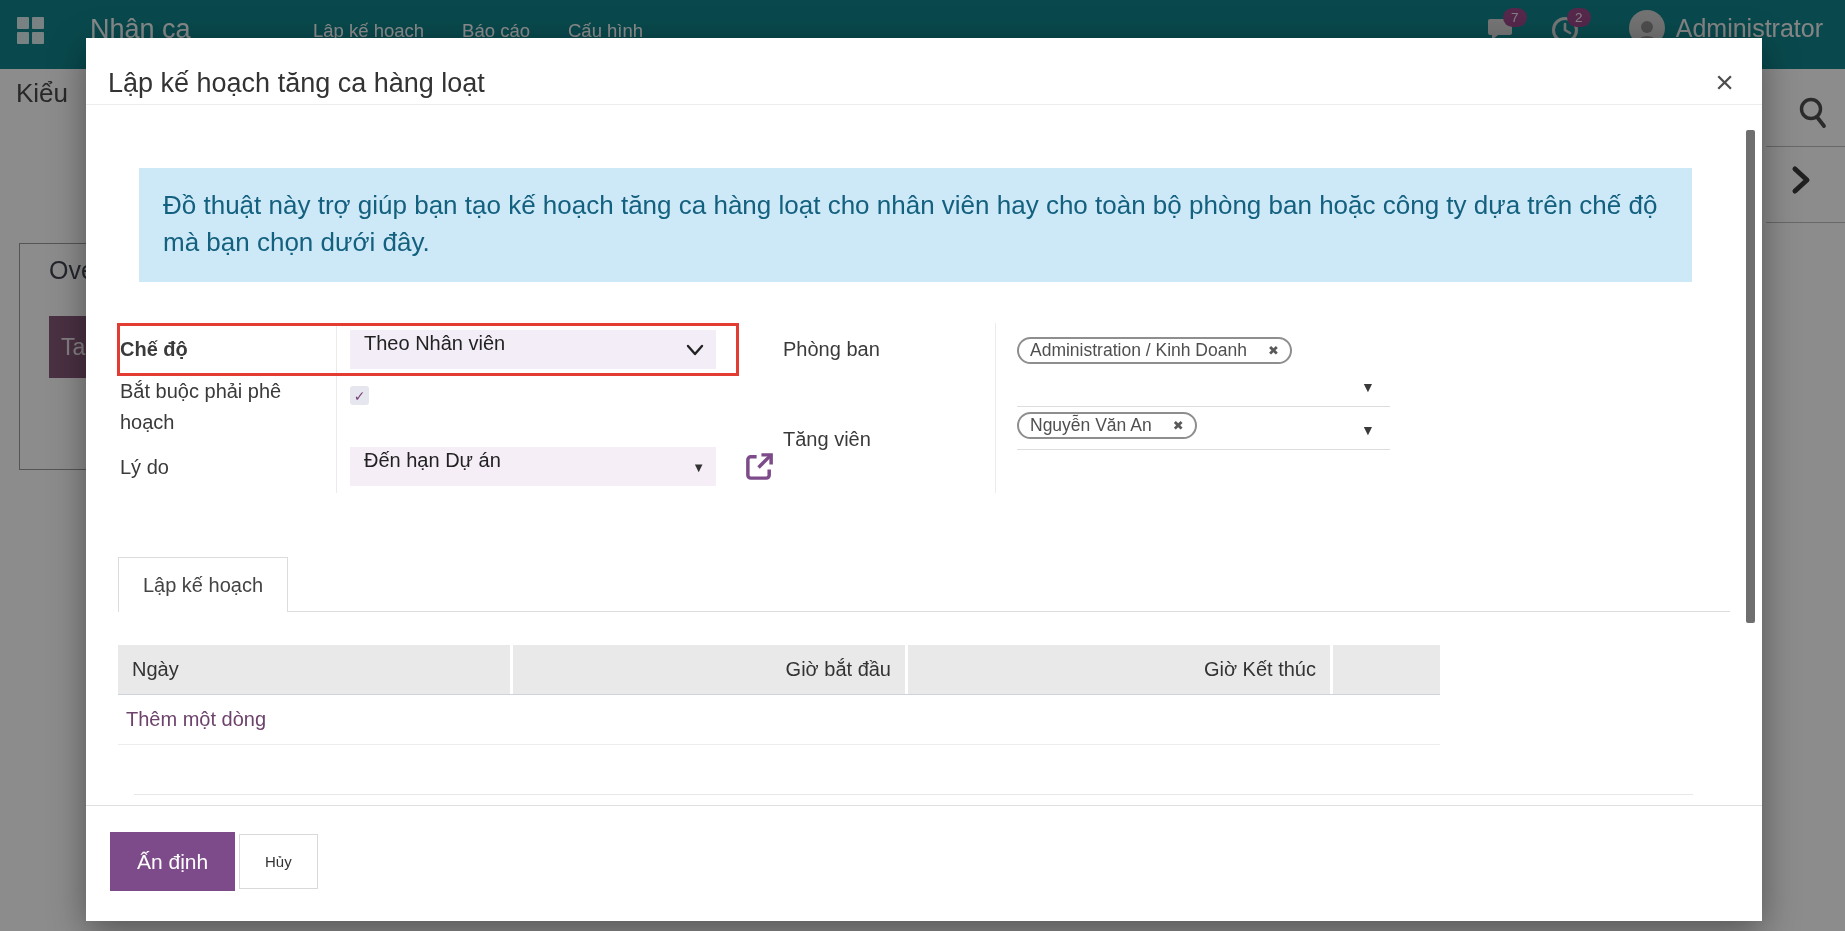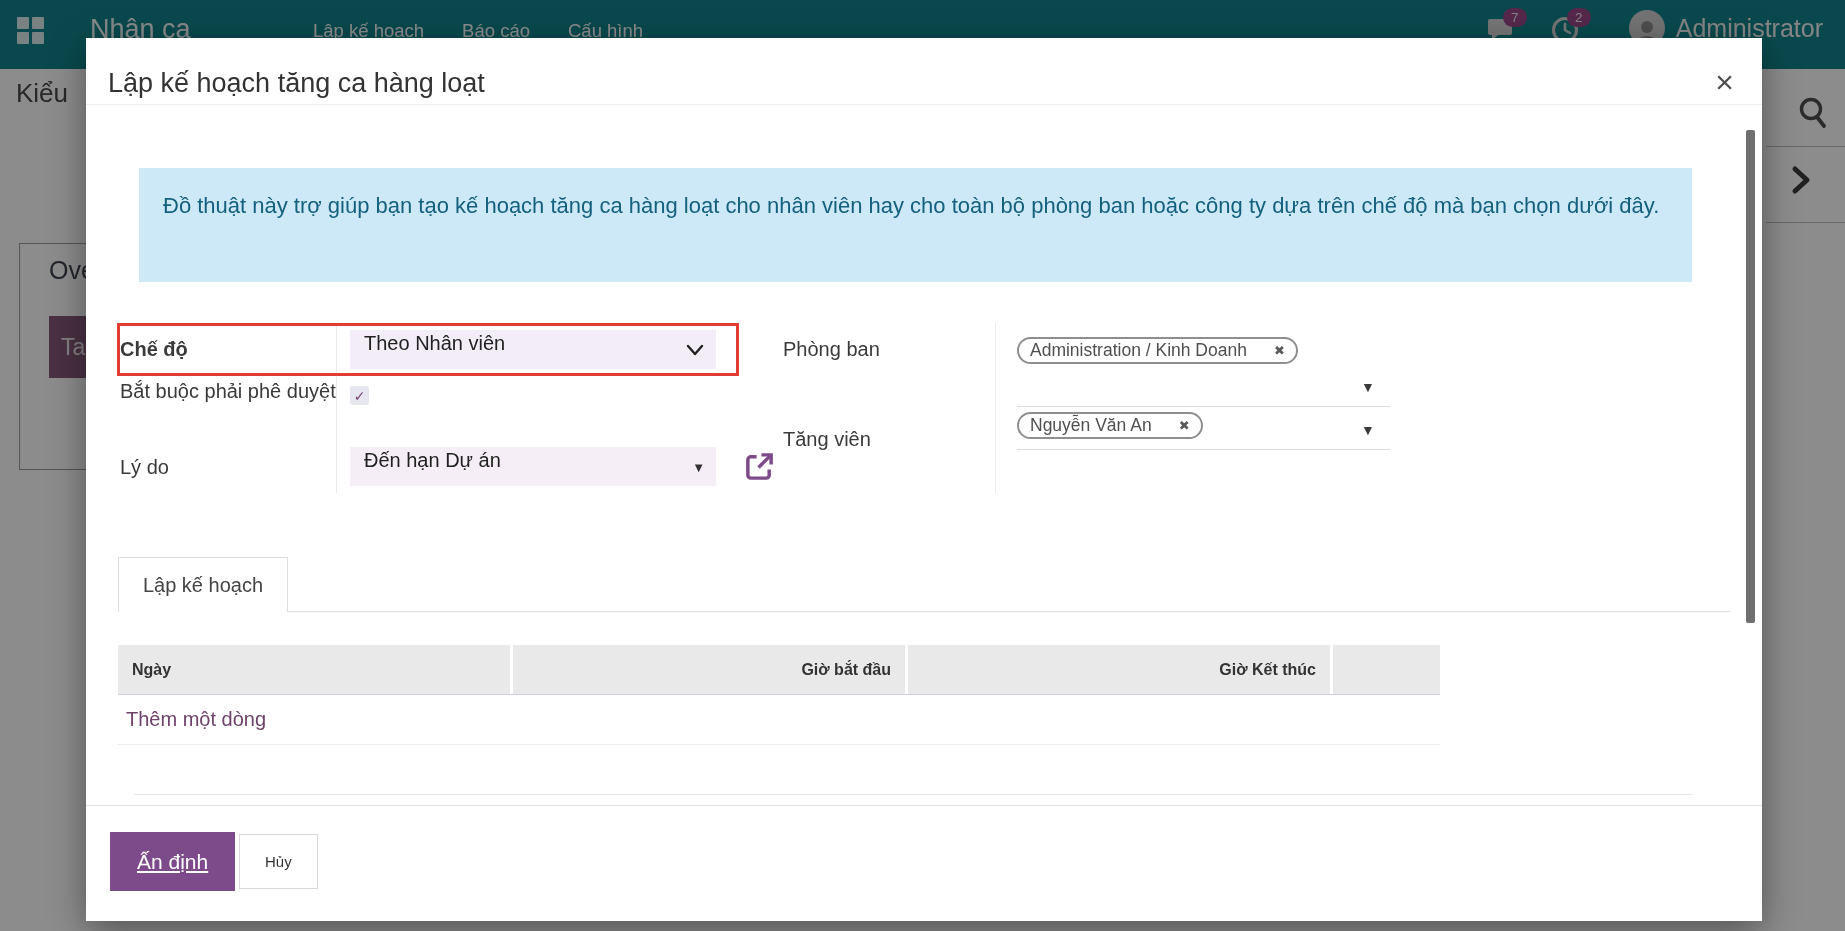--- a/index.html
+++ b/index.html
@@ -46,64 +46,64 @@
   .modal { position:absolute; left:86px; top:38px; width:1676px; height:883px;
     background:#fff; z-index:20; box-shadow:0 10px 34px rgba(0,0,0,.4); }
   .m-header { position:absolute; left:0; top:0; width:100%; height:67px;
     border-bottom:1px solid #ececec; }
   .m-title { position:absolute; left:22px; top:45px; transform:translateY(-50%);
     font-size:27px; font-weight:500; color:#333; }
   .m-close { position:absolute; right:28px; top:44px; transform:translateY(-50%);
     font-size:32px; color:#4d4d4d; cursor:pointer; line-height:1; background:none; border:none; }
 
   .m-alert { position:absolute; left:53px; top:130px; width:1553px; height:114px;
-    background:#cde9f7; color:#14607f; font-size:22px; line-height:37px;
+    background:#cde9f7; color:#14607f; font-size:26px; line-height:37px;
     padding:19px 24px; }
 
   .f-label { position:absolute; font-size:20px; color:#3a3a3a; line-height:31px; }
   .vsep { position:absolute; width:1px; background:#ebebeb; }
   .red-box { position:absolute; left:31px; top:285px; width:622px; height:53px;
     border:3px solid #e23c33; z-index:5; pointer-events:none; }
   .o-select { position:absolute; height:39px; width:366px; left:264px;
     background:#f3edf8; display:flex; align-items:center;
     padding:0 38px 12px 14px; font-size:20px; color:#222; cursor:pointer; }
   .o-select .sel-caret { position:absolute; right:11px; top:50%; transform:translateY(-50%); display:flex; }
   .o-check { position:absolute; left:264px; top:348px; width:19px; height:19px;
     background:#e6e6ee; border-radius:3px; display:flex; align-items:center;
     justify-content:center; font-size:14px; font-weight:bold; color:#7b4679; cursor:pointer; }
   .ext-link { position:absolute; left:658px; top:413px; width:31px; height:31px; cursor:pointer; }
 
   .tag-pill { position:absolute; height:27px; display:inline-flex; align-items:center;
-    gap:27px; border:2px solid #8e8e8e; border-radius:15px; padding:0 11px;
+    gap:21px; border:2px solid #8e8e8e; border-radius:15px; padding:0 11px;
     font-size:17.5px; color:#4f4f4f; background:#fff; white-space:nowrap; }
   .tag-x { font-size:13px; color:#5a5a5a; cursor:pointer; font-weight:bold; }
   .dd-caret { position:absolute; font-size:14px; color:#3a3a3a; cursor:pointer; line-height:1; }
   .f-underline { position:absolute; width:373px; height:1px; background:#ddd; }
 
   .m-tab { position:absolute; left:32px; top:519px; width:170px; height:55px;
     background:#fff; border:1px solid #dcdcdc; border-bottom:none; z-index:3;
     display:flex; align-items:center; justify-content:center; font-size:20px;
     color:#444; cursor:pointer; }
   .m-tabline { position:absolute; left:32px; top:573px; width:1612px; height:1px;
     background:#dcdcdc; z-index:2; }
 
   .m-table { position:absolute; left:32px; top:607px; width:1322px; }
   .t-head { display:grid; grid-template-columns:395px 395px 425px 107px;
     background:#e9e9e9; height:50px; border-bottom:1px solid #cdd3d9; }
-  .t-head .th { display:flex; align-items:center; padding:12px 14px; font-size:16px;
-    font-weight:700; color:#333; border-right:3px solid #fff; cursor:pointer; }
+  .t-head .th { display:flex; align-items:center; padding:12px 14px; font-size:20px;
+    font-weight:400; color:#333; border-right:3px solid #fff; cursor:pointer; }
   .t-head .th:last-child { border-right:none; }
   .t-head .th.num { justify-content:flex-end; }
   .t-addrow { height:50px; display:flex; align-items:center; padding-left:8px;
     font-size:20px; color:#6d426b; border-bottom:1px solid #ededed; cursor:pointer; }
 
   .sheet-line { position:absolute; left:48px; top:756px; width:1559px; height:1px; background:#e8e8e8; }
   .foot-line { position:absolute; left:0; top:767px; width:1676px; height:1px; background:#e0e0e0; }
   .btn-confirm { position:absolute; left:24px; top:794px; height:59px; padding:0 27px;
-    background:#7e4b8a; color:#fff; font-size:21px; border:none; cursor:pointer;text-decoration:underline; }
+    background:#7e4b8a; color:#fff; font-size:21px; border:none; cursor:pointer; }
   .btn-cancel { position:absolute; left:153px; top:796px; height:55px; padding:0 25px;
     background:#fff; border:1px solid #d9d9d9; color:#333; font-size:15px; cursor:pointer; }
   .m-scrollthumb { position:absolute; left:1660px; top:92px; width:9px; height:493px;
     background:#6f6f6f; border-radius:2px; cursor:pointer; }
 </style>
 </head>
 <body>
 
 <div class="page">
   <div class="topbar">
@@ -178,21 +178,21 @@
   <div class="o-select" style="top:292px;">
     <span>Theo Nhân viên</span>
     <span class="sel-caret">
       <svg width="20" height="14" viewBox="0 0 20 14">
           <path d="M3 3 L10 11 L17 3" fill="none" stroke="#222" stroke-width="2.4" stroke-linecap="round" stroke-linejoin="round"></path>
         </svg>
     </span>
   </div>
   <div class="red-box"></div>
 
-  <div class="f-label" style="left:34px; top:338px; width:218px;">Bắt buộc phải phê duyệt</div>
+  <div class="f-label" style="left:34px; top:338px; width:218px;">Bắt buộc phải phê hoạch</div>
   <div class="o-check">
     <span>✓</span>
   </div>
 
   <div class="f-label" style="left:34px; top:414px;">Lý do</div>
   <div class="o-select" style="top:409px; background:#f6eef7;">
     <span>Đến hạn Dự án</span>
     <span class="sel-caret" style="font-size:13px; color:#333;">▼</span>
   </div>
   <svg class="ext-link" viewBox="0 0 32 32">

